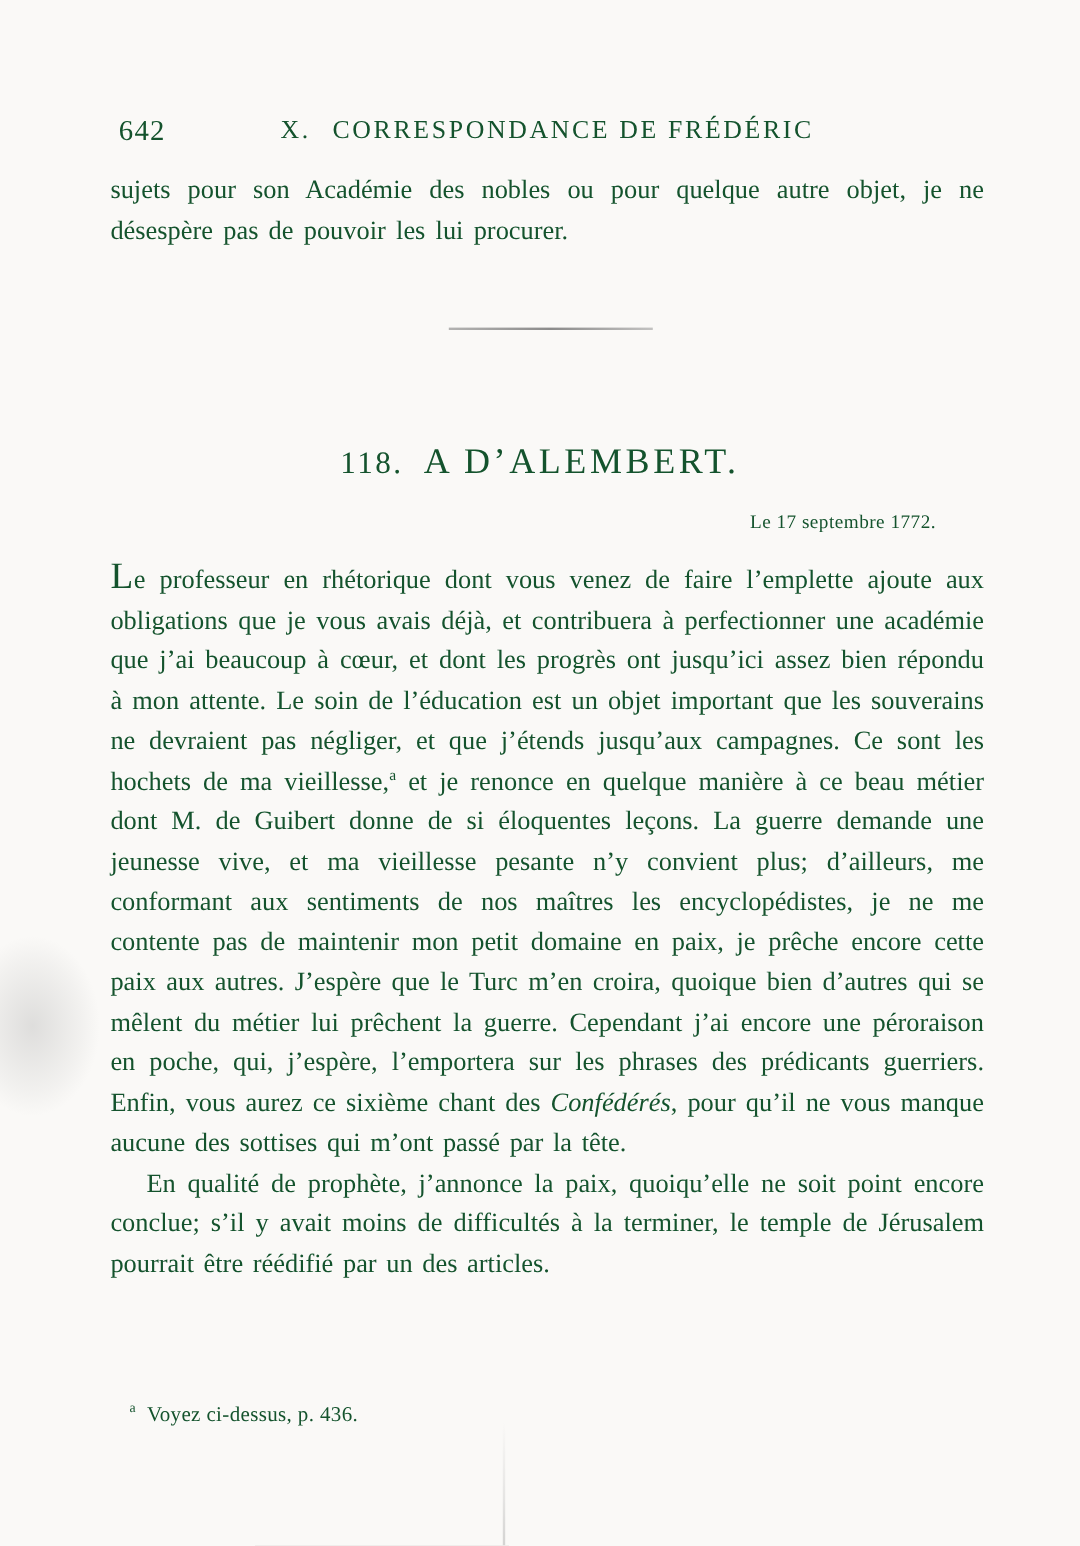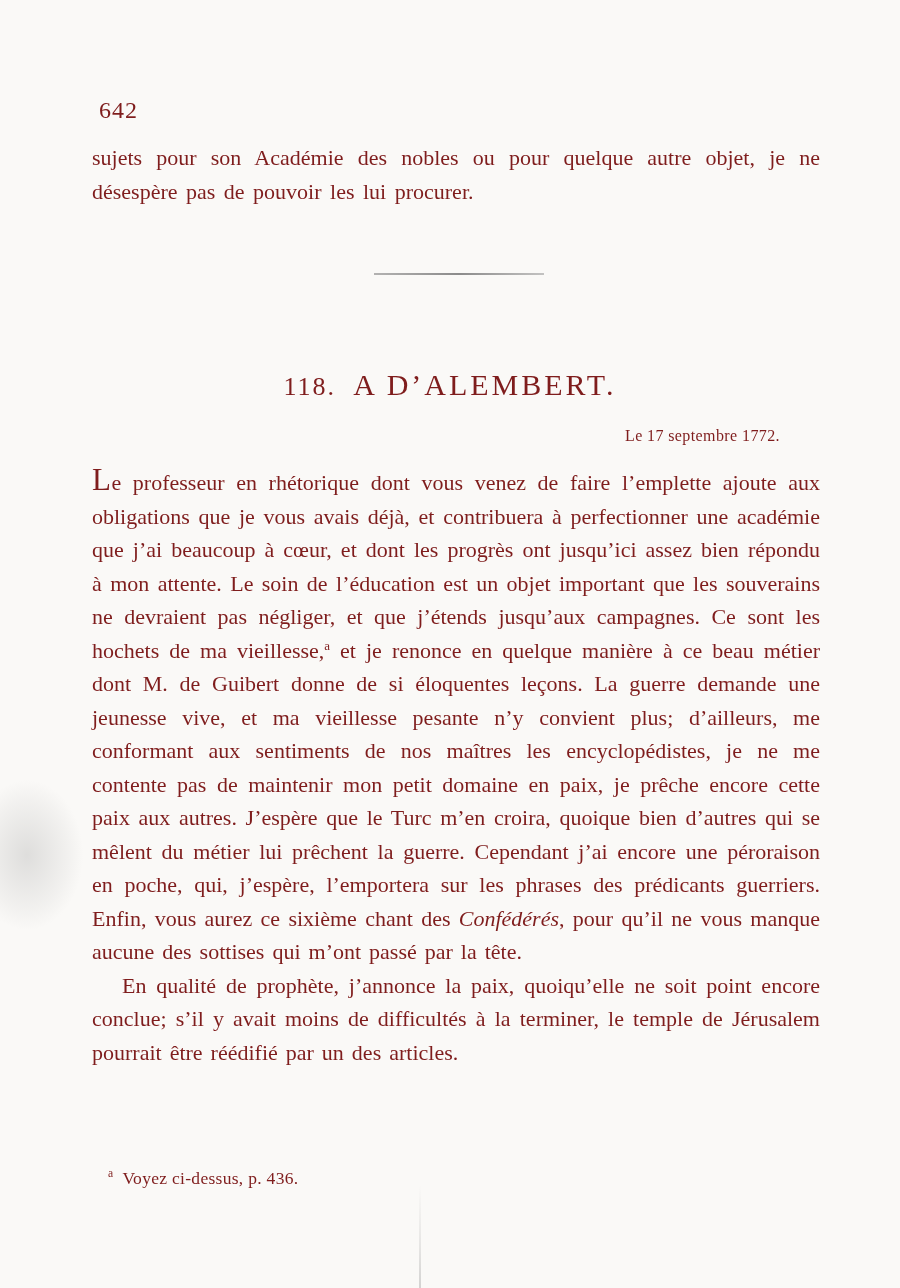--- a/index.html
+++ b/index.html
@@ -8,21 +8,21 @@
     background: #e8e6e2;
   }
   .page {
     position: relative;
     width: 900px;
     height: 1288px;
     margin: 0 auto;
     background: #faf9f7;
     overflow: hidden;
     font-family: "Liberation Serif", "DejaVu Serif", serif;
-    color: #7f1d1d;
+    color: #14532d;
   }
   
   .edge-smudge {
     position: absolute;
     left: -48px;
     top: 755px;
     width: 150px;
     height: 200px;
     background: radial-gradient(closest-side, rgba(150,150,150,0.28), rgba(170,170,170,0.10) 55%, transparent 75%);
     pointer-events: none;
@@ -157,20 +157,23 @@
 </head>
 <body>
 
 <div class="page">
 
   <div class="edge-smudge"></div>
   <div class="bottom-streak"></div>
 
   <div class="running-header">
     <span class="page-number">642</span>
+    <div class="header-title">
+      <span class="section-no">X.</span><span>CORRESPONDANCE DE FRÉDÉRIC</span>
+    </div>
   </div>
 
   <div class="continuation">sujets pour son Académie des nobles ou pour quelque autre objet, je ne désespère pas de pouvoir les lui procurer.</div>
 
   <div class="rule-divider"></div>
 
   <div class="letter-heading">
     <span class="letter-number">118.</span><span class="letter-title">A D’ALEMBERT.</span>
   </div>
 

